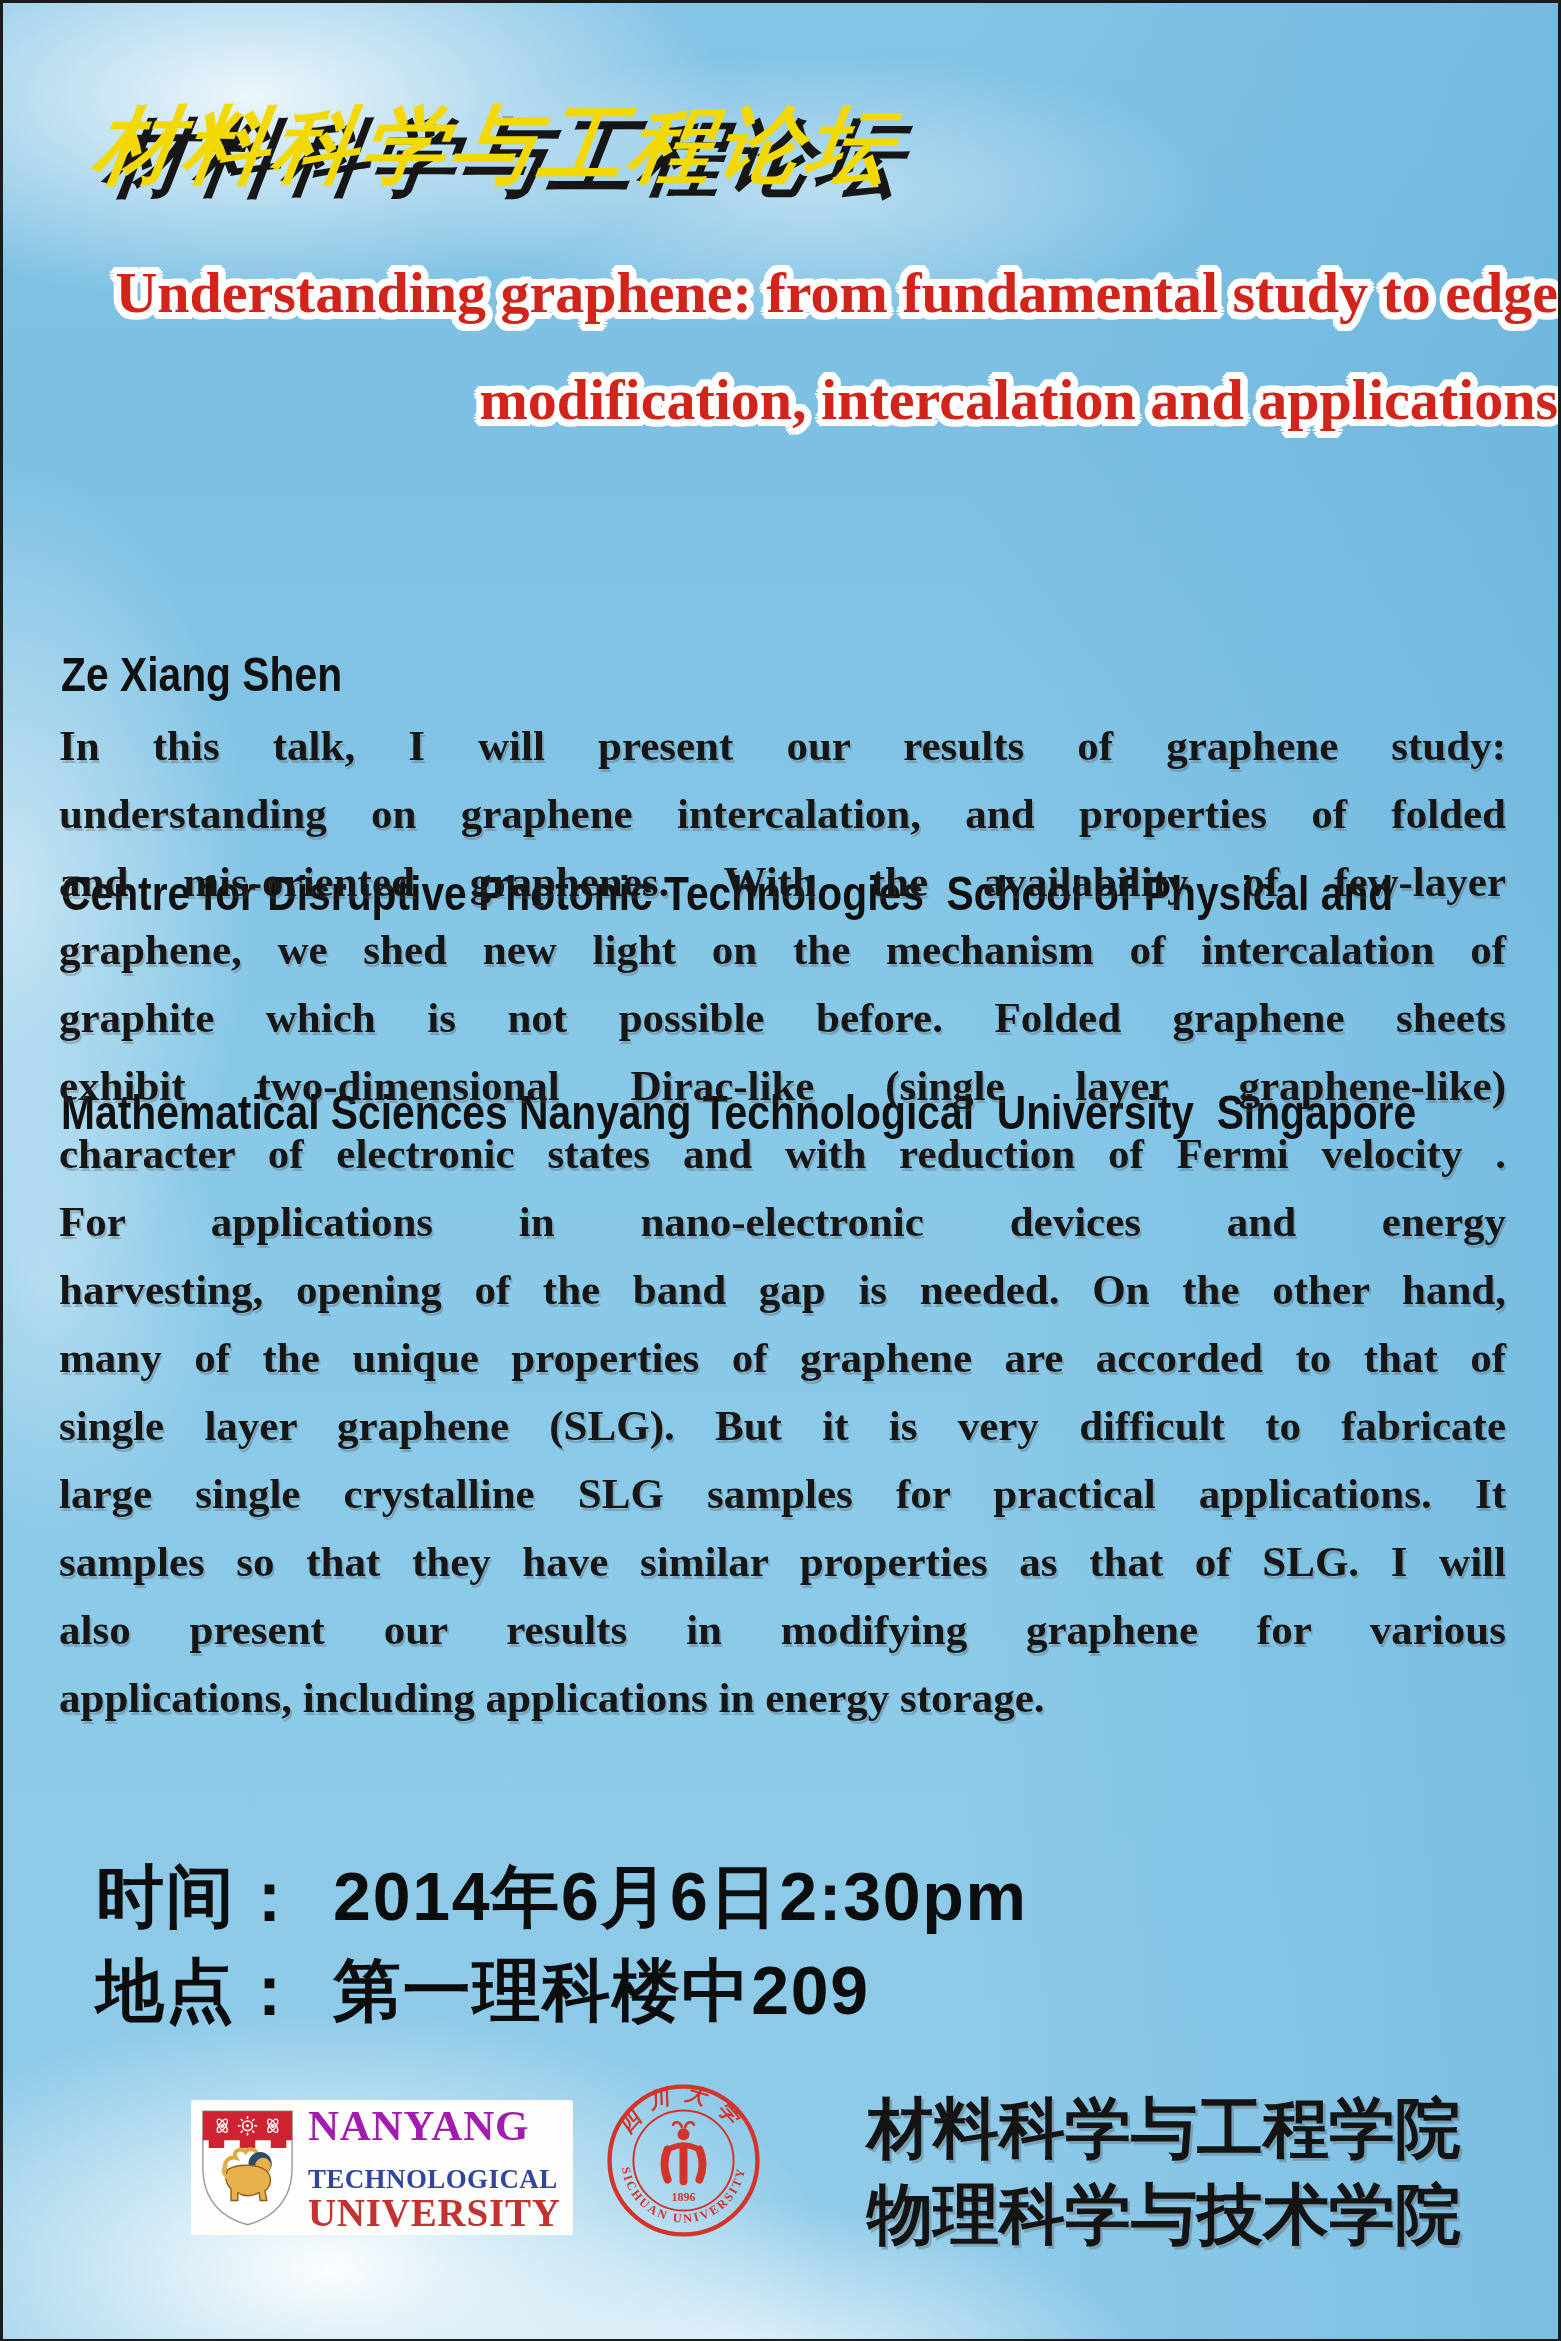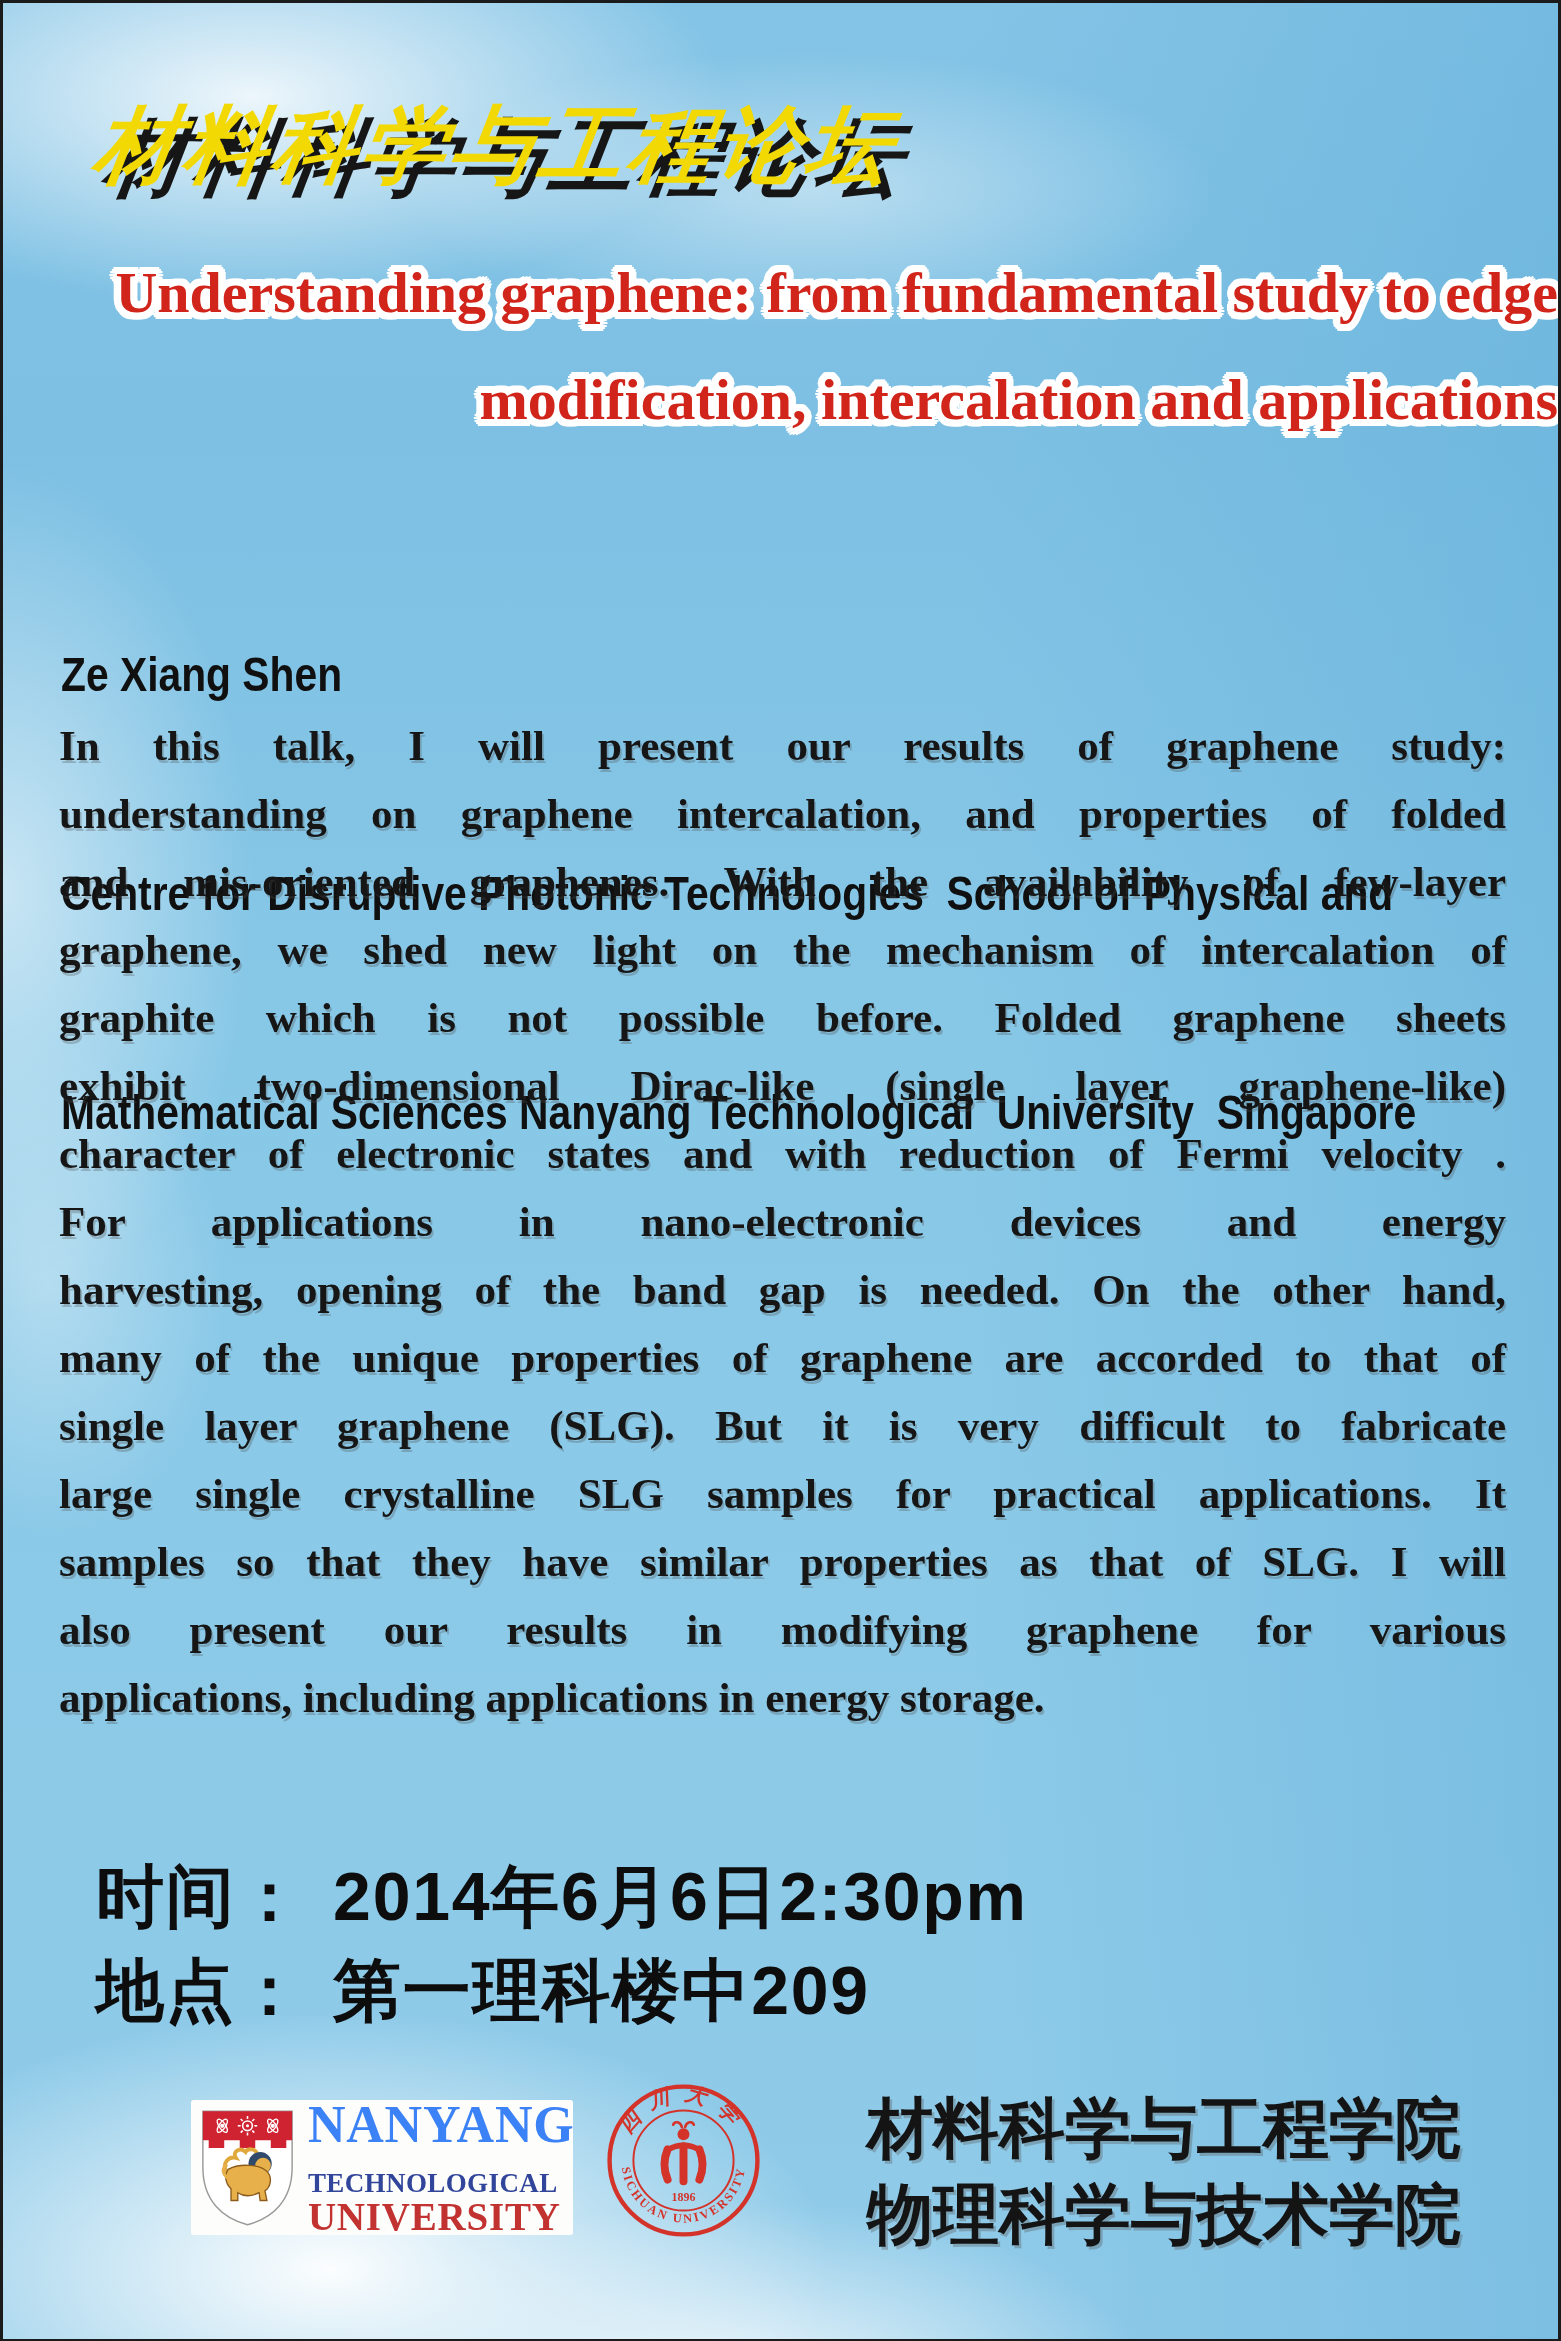--- a/index.html
+++ b/index.html
@@ -73,21 +73,21 @@
     position:absolute;left:188px;top:2097px;width:382px;height:135px;
     background:#fdfdfb;border-radius:2.5px;
     display:flex;align-items:center;
   }
   .ntu-shield{width:97px;height:121px;margin-left:8.3px;flex:0 0 auto;}
   .ntu-words{
     margin-left:11.6px;
     font-family:"Liberation Serif",serif;font-weight:bold;
     line-height:1;white-space:nowrap;
   }
-  .ntu-words .l1{font-size:52px;color:#3b82f6;letter-spacing:0.8px;}
+  .ntu-words .l1{font-size:43px;color:#a21caf;letter-spacing:0.8px;}
   .ntu-words .l2{font-size:27px;color:#31459b;margin-top:19px;letter-spacing:0.4px;}
   .ntu-words .l3{font-size:39px;color:#c23230;margin-top:0;letter-spacing:0.8px;}
   .scu-seal{position:absolute;left:601px;top:2078px;width:159px;height:159px;}
   
   .hosts{
     position:absolute;left:864px;top:2082px;
     font-weight:bold;font-size:66px;line-height:86px;
     color:#141414;white-space:nowrap;
     text-shadow:2.5px 2.5px 0 rgba(90,90,90,.35);
   }

